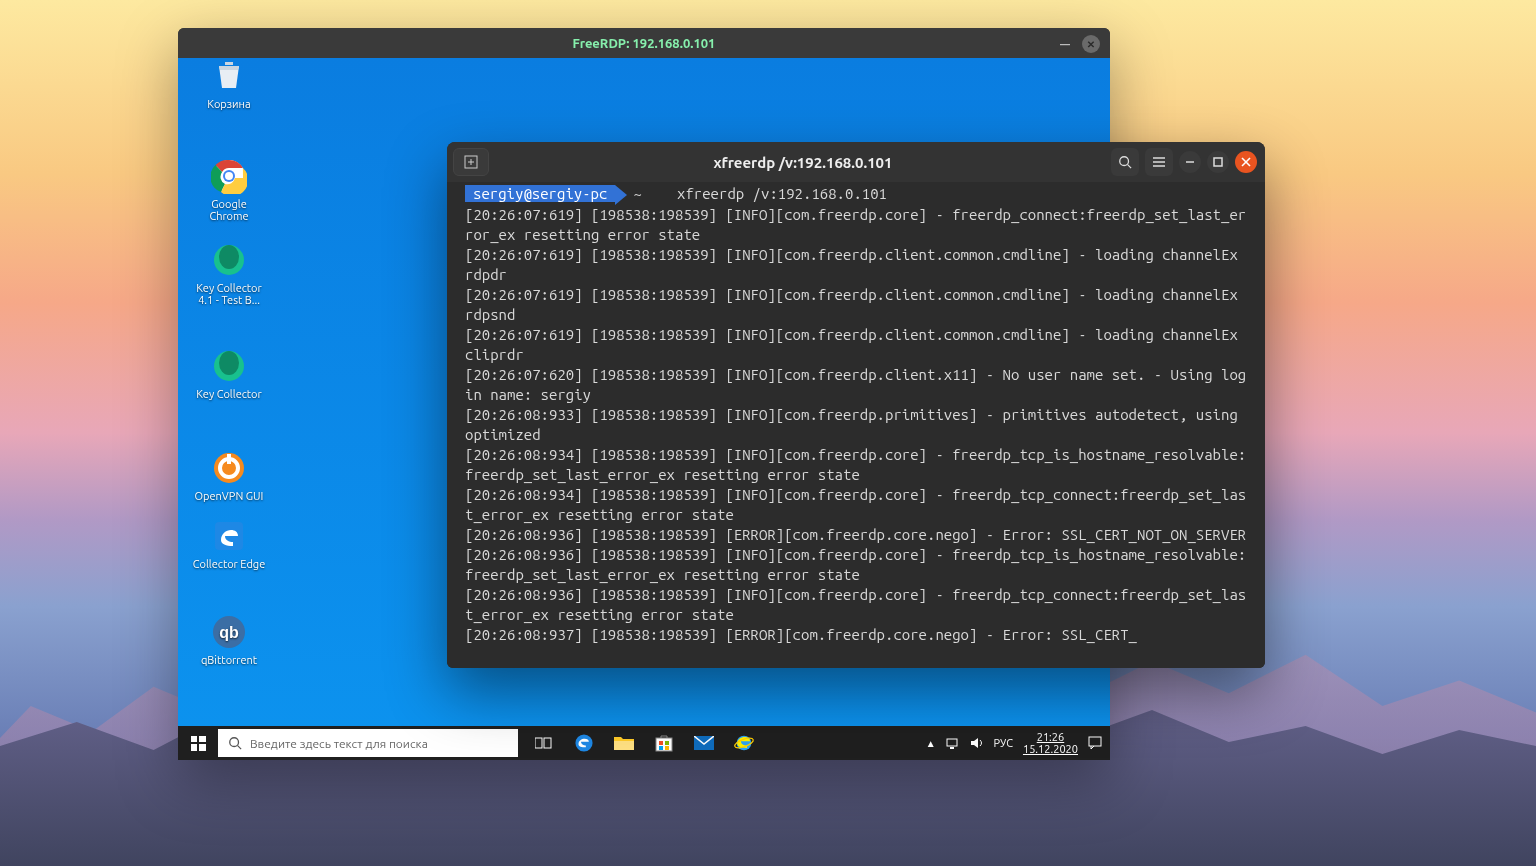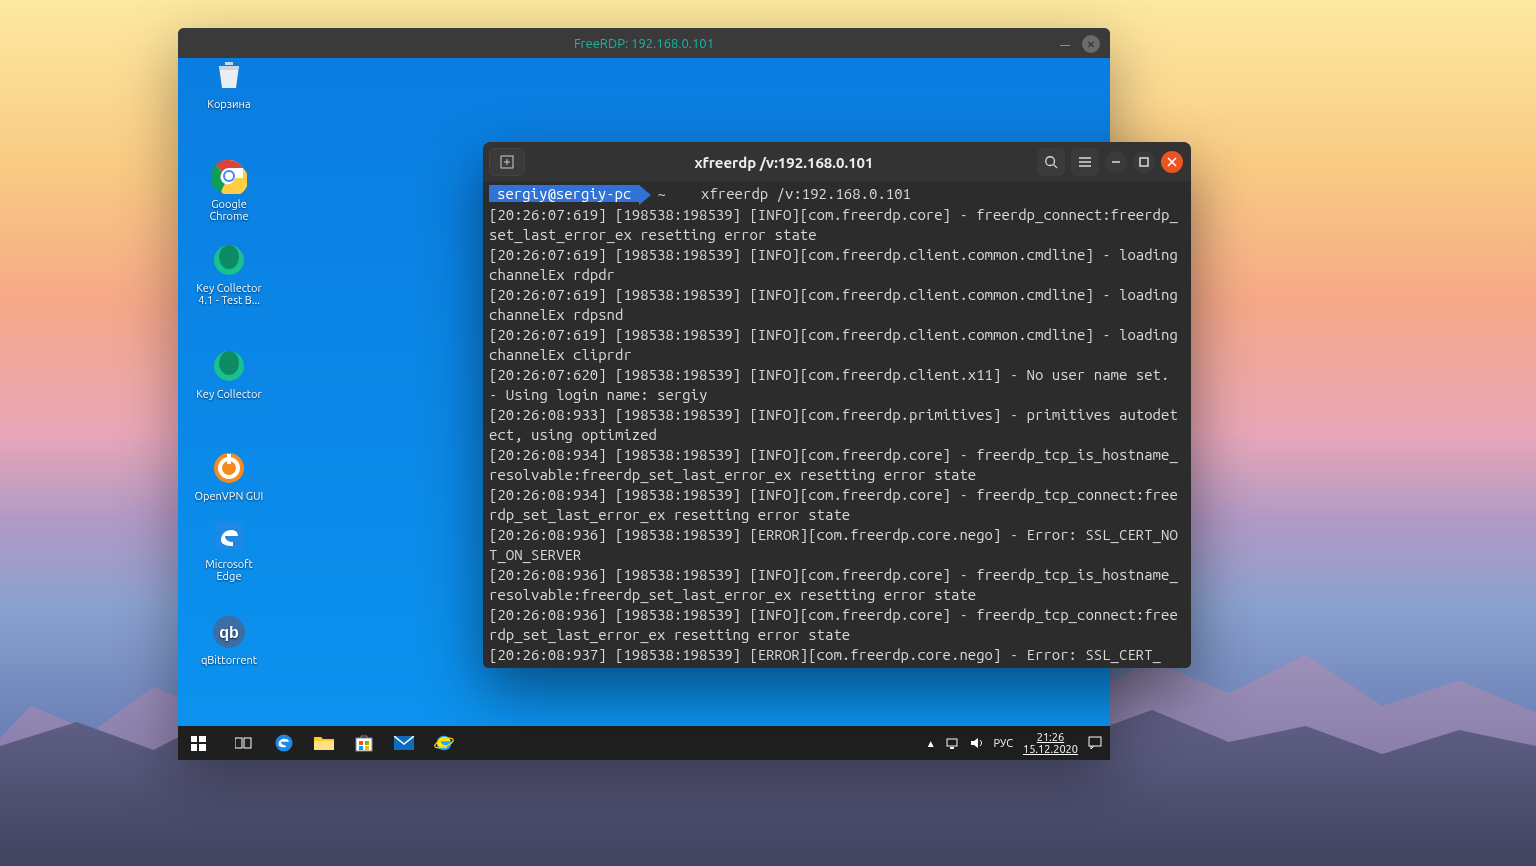--- a/index.html
+++ b/index.html
@@ -24,21 +24,21 @@
     opacity:0.55; }
   .mtn-front { position:absolute; left:0; right:0; bottom:0; height:200px;
     background:linear-gradient(to bottom,#6b6894 0%,#40445f 100%);
     clip-path:polygon(0% 40%,5% 28%,10% 42%,15% 22%,20% 38%,25% 20%,30% 40%,35% 26%,40% 34%,45% 18%,50% 36%,55% 24%,60% 40%,65% 28%,70% 36%,75% 22%,80% 38%,85% 30%,90% 44%,95% 32%,100% 40%,100% 100%,0% 100%);
   }
 
   
   .rdp-window { position:absolute; left:178px; top:28px; width:932px; height:732px;
     background:#3a3a3a; border-radius:6px 6px 0 0; box-shadow:0 20px 60px rgba(0,0,0,.35); }
   .rdp-titlebar { height:30px; display:flex; align-items:center; justify-content:center;
-    color:#14b8a6; font-size:13px; font-weight:400; background:#3a3a3a; border-radius:6px 6px 0 0; position:relative;}
+    color:#86efac; font-size:13px; font-weight:700; background:#3a3a3a; border-radius:6px 6px 0 0; position:relative;}
   .rdp-close, .rdp-min { position:absolute; top:7px; width:18px; height:18px; border-radius:50%;
     display:flex; align-items:center; justify-content:center; color:#2a2a2a; font-size:12px;}
   .rdp-close { right:10px; background:#6a6a6a; }
   .rdp-min   { right:36px; background:transparent; color:#bbb; }
   .rdp-close::before{content:"✕"; font-size:10px; color:#2a2a2a;}
   .rdp-min::before{content:"—"; font-size:10px;}
   .rdp-viewport { position:absolute; left:0; top:30px; right:0; bottom:0;
      background:linear-gradient(180deg,#0a7de0 0%,#0c93ef 100%); }
   
   .di { position:absolute; width:74px; text-align:center; color:#fff; font-size:11px;
@@ -57,35 +57,35 @@
   .tb-search .mag{margin-right:8px;}
   .tb-task-icons { display:flex; align-items:center; gap:0; margin-left:6px;}
   .tb-task-icons .ti{width:40px;height:34px;display:flex;align-items:center;justify-content:center;font-size:16px;color:#fff;}
   .tb-spacer{flex:1;}
   .tb-tray{display:flex;align-items:center;gap:10px;padding:0 8px;color:#fff;font-size:11px;}
   .tb-tray .clock{line-height:1.1;text-align:center;text-decoration:underline;}
   
   svg { display:block; }
 
   
-  .term-window { position:absolute; left:483px; top:142px; width:708px; height:526px;
+  .term-window { position:absolute; left:447px; top:142px; width:818px; height:526px;
     background:#2c2c2c; border-radius:8px 8px 6px 6px; box-shadow:0 24px 60px rgba(0,0,0,.45);
     overflow:hidden; }
   .term-header { height:40px; background:#333; display:flex; align-items:center; color:#eaeaea; }
   .term-newtab,.term-sq { width:36px;height:28px;margin:6px;border-radius:6px;
     display:flex;align-items:center;justify-content:center;border:1px solid #444;background:#3a3a3a;}
   .term-title{flex:1;text-align:center;font-size:15px;font-weight:600;color:#eee;}
   .term-btns{display:flex;align-items:center;gap:6px;margin-right:8px;}
   .tbtn{width:28px;height:28px;border-radius:6px;display:flex;align-items:center;justify-content:center;
     background:#3a3a3a;color:#eee;font-size:13px;}
   .tbtn.round{width:22px;height:22px;border-radius:50%;background:#3a3a3a;}
   .tbtn.close{background:#e95420;color:#fff;}
   .term-body{position:absolute;left:0;right:0;top:40px;bottom:0;background:#2c2c2c;
     font-family:"Ubuntu Mono","DejaVu Sans Mono",Consolas,monospace;font-size:15px;line-height:20px;
-    color:#d9d9d9;padding:2px 6px;white-space:pre-wrap;word-break:break-all;overflow:hidden;}
+    color:#d9d9d9;padding:2px 18px;white-space:pre-wrap;word-break:break-all;overflow:hidden;}
   .prompt-user{background:#3272d6;color:#fff;padding:0 8px;border-radius:0;}
   .prompt-path{color:#cfcfcf;padding:0 10px;}
   .prompt-arrow::after{content:"";display:inline-block;border-top:10px solid transparent;border-bottom:10px solid transparent;border-left:12px solid #3272d6;vertical-align:middle;margin-right:-4px;}
   .term-line{display:block;}
 </style>
 </head>
 <body>
 
 <div class="bg">
   <div class="mtn-back"></div>
@@ -156,41 +156,50 @@
       <div>OpenVPN GUI</div>
     </div>
 
     <div class="di" style="left:14px;top:460px;">
       <div class="ic">
         <svg viewBox="0 0 36 36">
             <rect x="4" y="4" width="28" height="28" rx="4" fill="#1e88e5"></rect>
             <path d="M10 22c0-6 5-10 10-10 4 0 7 2 7 6H14c0 4 4 6 8 6v4c-7 0-12-2-12-6z" fill="#fff"></path>
           </svg>
       </div>
-      <div>Microsoft Edge</div>
+      <div>Collector Edge</div>
     </div>
 
     <div class="di" style="left:14px;top:556px;">
       <div class="ic">
         <svg viewBox="0 0 36 36">
             <circle cx="18" cy="18" r="16" fill="#3b6ea5"></circle>
             <text x="18" y="24" text-anchor="middle" font-size="16" font-family="Arial" fill="#fff" font-weight="bold">qb</text>
           </svg>
       </div>
       <div>qBittorrent</div>
     </div>
 
     <div class="taskbar">
       <div class="tb-start">
         <div class="winlogo">
             <span></span>
             <span></span>
             <span></span>
             <span></span>
           </div>
+      </div>
+      <div class="tb-search">
+        <span class="mag">
+          <svg width="14" height="14" viewBox="0 0 16 16">
+              <circle cx="7" cy="7" r="5" fill="none" stroke="#555" stroke-width="1.5"></circle>
+              <line x1="11" y1="11" x2="15" y2="15" stroke="#555" stroke-width="1.5"></line>
+            </svg>
+        </span>
+        <span>Введите здесь текст для поиска</span>
       </div>
       <div class="tb-task-icons">
         <div class="ti">
           <svg width="18" height="14" viewBox="0 0 18 14">
               <rect x="0" y="2" width="7" height="10" fill="none" stroke="#fff"></rect>
               <rect x="9" y="2" width="7" height="10" fill="none" stroke="#fff"></rect>
             </svg>
         </div>
         <div class="ti">
           <svg width="22" height="22" viewBox="0 0 36 36">

